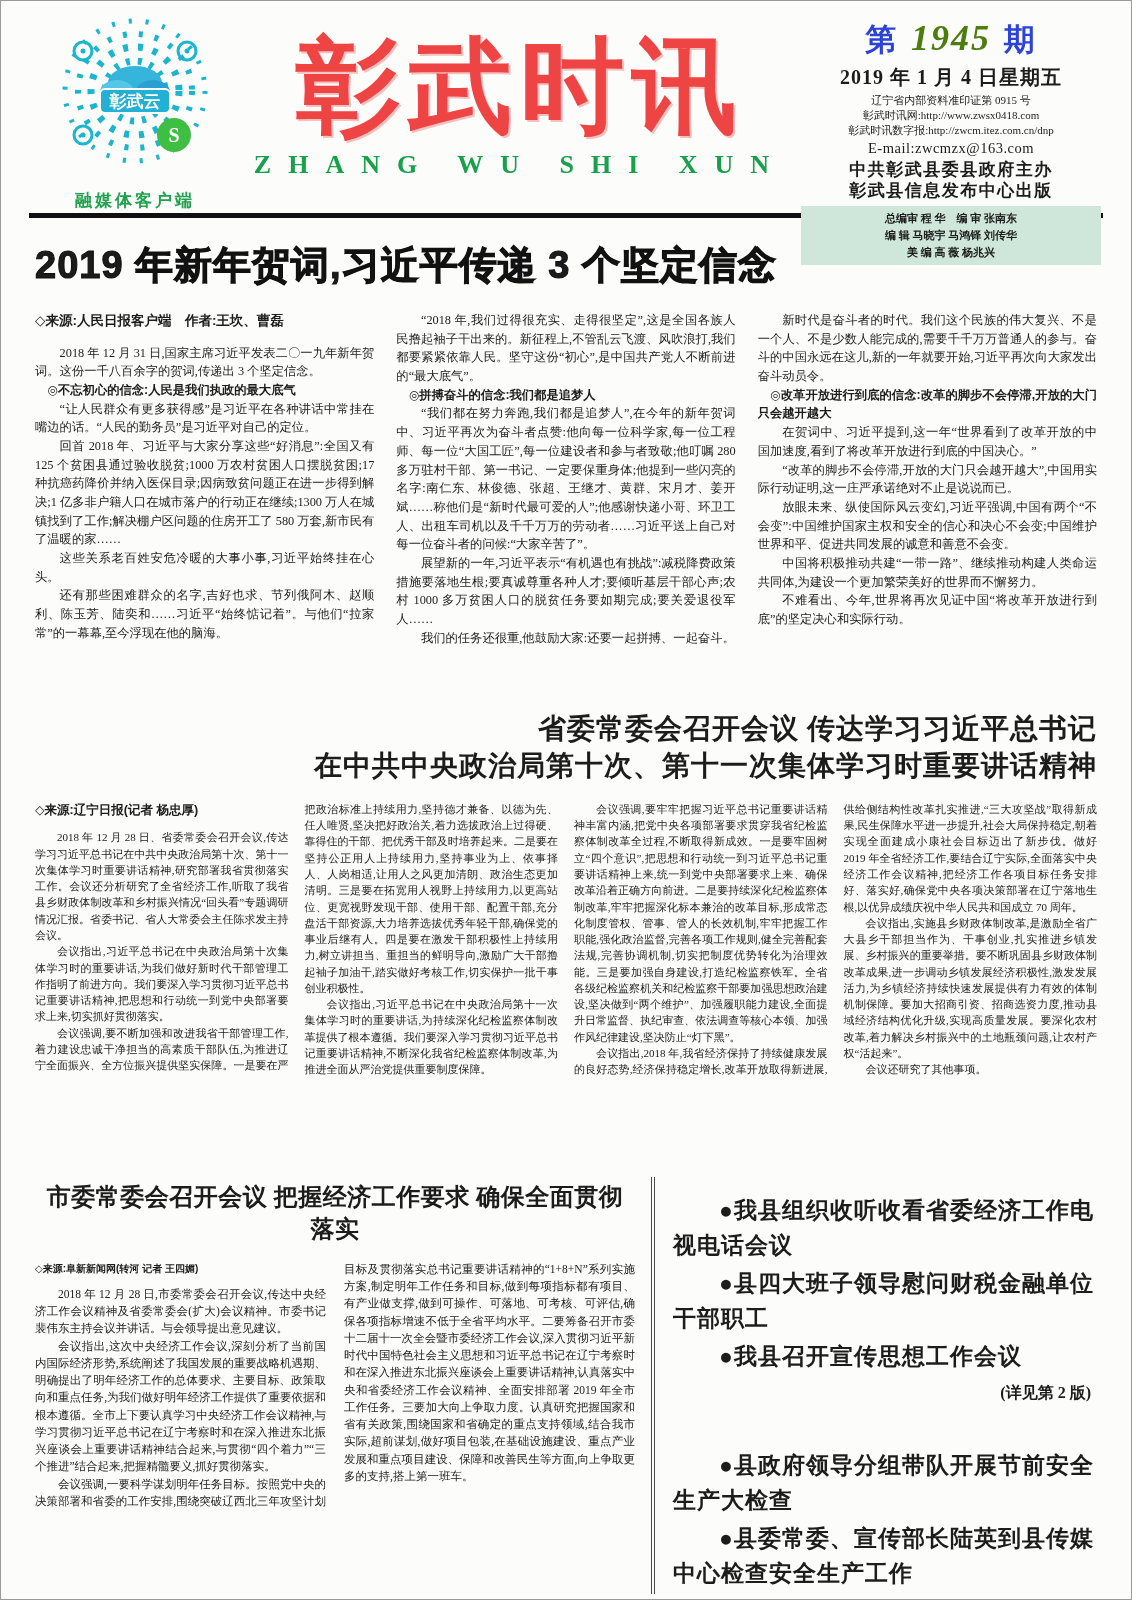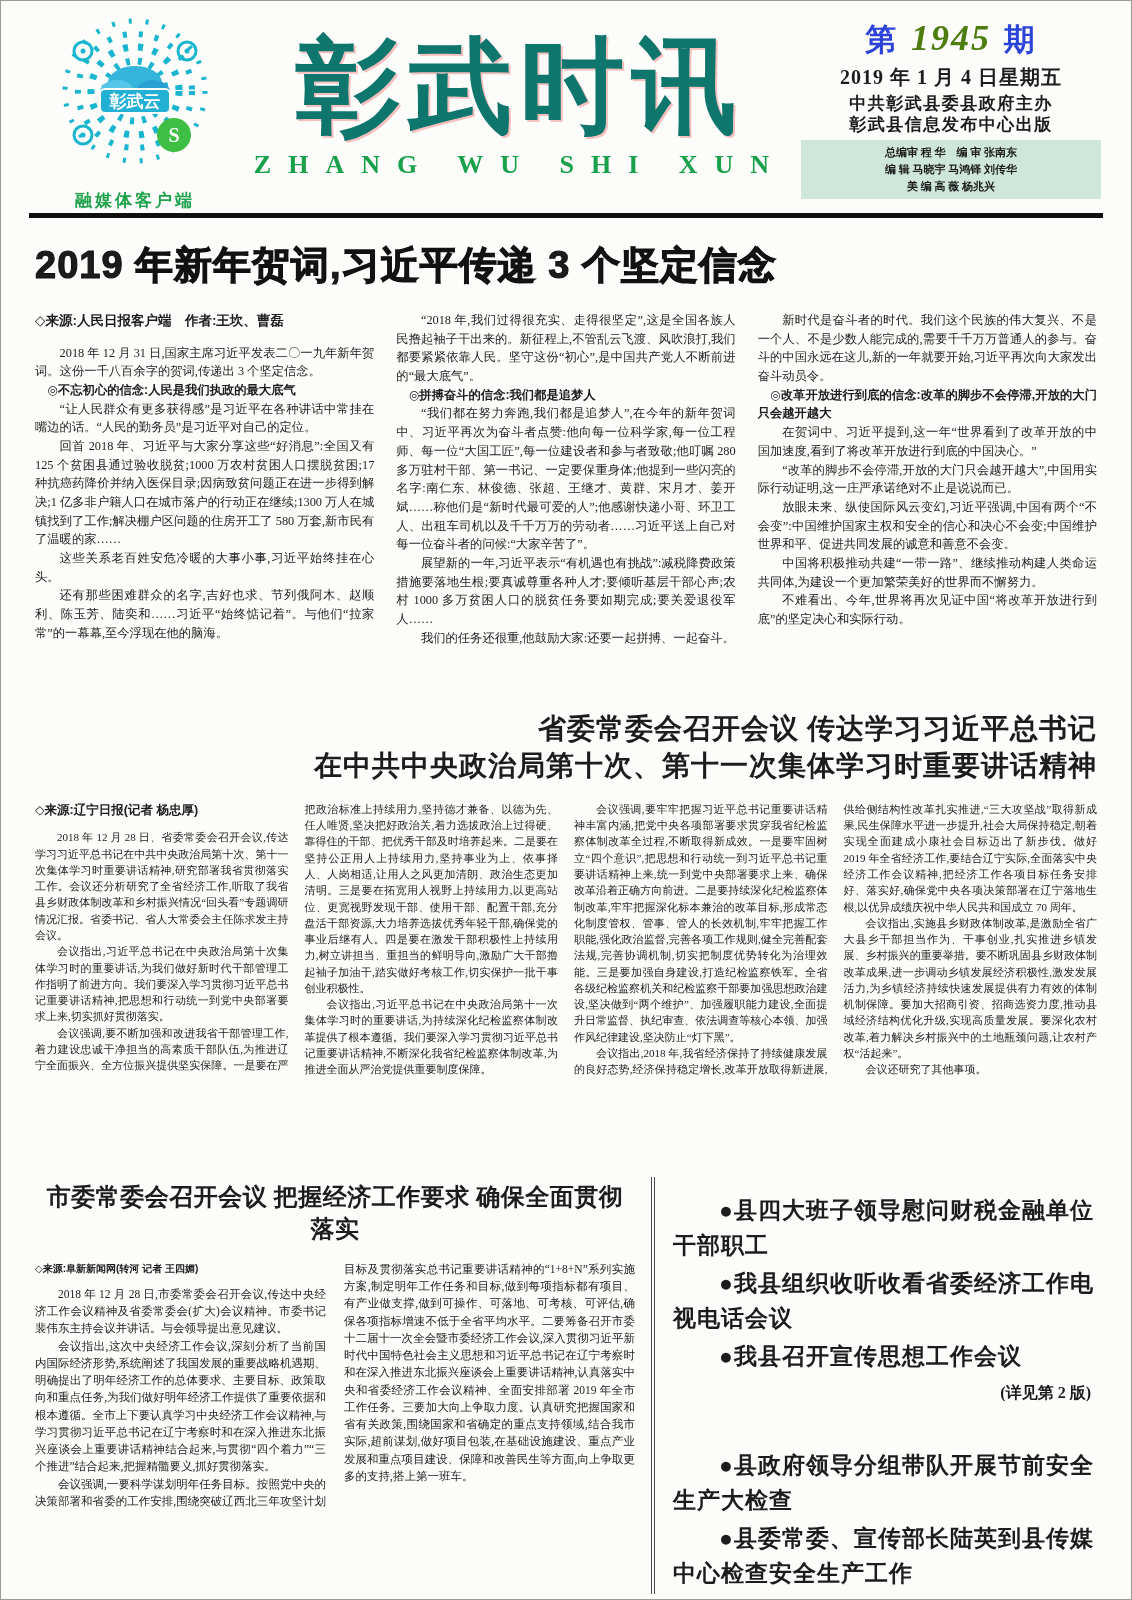--- a/index.html
+++ b/index.html
@@ -4,21 +4,21 @@
 <style>
   html,body{margin:0;padding:0;background:#e8e8e6;}
   .page{width:1132px;height:1600px;margin:0 auto;background:#fcfcfa;position:relative;
         overflow:hidden;color:#1c1c1c;font-family:"Liberation Serif","DejaVu Serif",serif;
         border:1px solid #9a9a98;box-sizing:border-box;}
   
   .header{display:flex;padding:14px 30px 4px 30px;height:212px;box-sizing:border-box;}
   .qr-block{width:208px;text-align:center;flex:none;}
   .qr-caption{color:#1ea24c;font-weight:bold;font-size:17px;letter-spacing:3px;margin-top:2px;}
   .masthead-center{flex:1;text-align:center;padding-top:16px;}
-  .masthead-title{font-size:104px;line-height:1.05;color:#0f766e;font-weight:bold;
+  .masthead-title{font-size:104px;line-height:1.05;color:#ef4444;font-weight:bold;
         letter-spacing:8px;font-family:"DejaVu Serif","Liberation Serif",serif;
         text-shadow:2px 2px 0 rgba(224,16,16,.25);white-space:nowrap;}
   .masthead-pinyin{color:#18a04b;font-size:26px;font-weight:bold;letter-spacing:17px;margin-top:10px;white-space:nowrap;}
   .info-box{width:300px;flex:none;text-align:center;line-height:1.3;}
   .issue-line{font-weight:bold;font-size:31px;letter-spacing:2px;margin-bottom:2px;}
   .issue-prefix,.issue-suffix{color:#2b43d6;}
   .issue-number{color:#4d7c0f;font-size:36px;font-style:italic;padding:0 3px;}
   .date-line{font-size:20px;font-weight:bold;letter-spacing:1px;margin-bottom:3px;}
   .info-lines p{margin:1px 0;font-size:11px;white-space:nowrap;}
   .info-lines p:last-child{font-size:14.5px;letter-spacing:.5px;}
@@ -102,20 +102,26 @@
       <div class="masthead-pinyin">ZHANG WU SHI XUN</div>
     </div>
 
     <div class="info-box">
       <div class="issue-line">
         <span class="issue-prefix">第</span>
         <span class="issue-number">1945</span>
         <span class="issue-suffix">期</span>
       </div>
       <div class="date-line">2019 年 1 月 4 日星期五</div>
+      <div class="info-lines">
+          <p class="info-line">辽宁省内部资料准印证第 0915 号</p>
+          <p class="info-line">彰武时讯网:http://www.zwsx0418.com</p>
+          <p class="info-line">彰武时讯数字报:http://zwcm.itez.com.cn/dnp</p>
+          <p class="info-line">E-mail:zwcmzx@163.com</p>
+        </div>
       <div class="publisher">
           <p class="publisher-line">中共彰武县委县政府主办</p>
           <p class="publisher-line">彰武县信息发布中心出版</p>
         </div>
       <div class="staff-box">
           <p class="staff-row">总编审 程 华　编 审 张南东</p>
           <p class="staff-row">编 辑 马晓宇 马鸿铎 刘传华</p>
           <p class="staff-row">美 编 高 薇 杨兆兴</p>
         </div>
     </div>
@@ -149,22 +155,22 @@
       <div class="a3-body">
         <p class="source">◇来源:阜新新闻网(转河 记者 王四媚)</p>
         <span><p class="para">2018 年 12 月 28 日,市委常委会召开会议,传达中央经济工作会议精神及省委常委会(扩大)会议精神。市委书记裴伟东主持会议并讲话。与会领导提出意见建议。</p><p class="para">会议指出,这次中央经济工作会议,深刻分析了当前国内国际经济形势,系统阐述了我国发展的重要战略机遇期、明确提出了明年经济工作的总体要求、主要目标、政策取向和重点任务,为我们做好明年经济工作提供了重要依据和根本遵循。全市上下要认真学习中央经济工作会议精神,与学习贯彻习近平总书记在辽宁考察时和在深入推进东北振兴座谈会上重要讲话精神结合起来,与贯彻“四个着力”“三个推进”结合起来,把握精髓要义,抓好贯彻落实。</p><p class="para">会议强调,一要科学谋划明年任务目标。按照党中央的决策部署和省委的工作安排,围绕突破辽西北三年攻坚计划目标及贯彻落实总书记重要讲话精神的“1+8+N”系列实施方案,制定明年工作任务和目标,做到每项指标都有项目、有产业做支撑,做到可操作、可落地、可考核、可评估,确保各项指标增速不低于全省平均水平。二要筹备召开市委十二届十一次全会暨市委经济工作会议,深入贯彻习近平新时代中国特色社会主义思想和习近平总书记在辽宁考察时和在深入推进东北振兴座谈会上重要讲话精神,认真落实中央和省委经济工作会议精神、全面安排部署 2019 年全市工作任务。三要加大向上争取力度。认真研究把握国家和省有关政策,围绕国家和省确定的重点支持领域,结合我市实际,超前谋划,做好项目包装,在基础设施建设、重点产业发展和重点项目建设、保障和改善民生等方面,向上争取更多的支持,搭上第一班车。</p></span>
       </div>
     </div>
 
     <div class="divider-v"></div>
 
     <div class="bulletin">
       <div>
+          <p class="bullet-item">●我县组织收听收看省委经济工作电视电话会议</p>
           <p class="bullet-item">●县四大班子领导慰问财税金融单位干部职工</p>
-          <p class="bullet-item">●我县组织收听收看省委经济工作电视电话会议</p>
           <p class="bullet-item">●我县召开宣传思想工作会议</p>
         </div>
       <p class="note">(详见第 2 版)</p>
       <div class="group-gap"></div>
       <div>
           <p class="bullet-item">●县政府领导分组带队开展节前安全生产大检查</p>
           <p class="bullet-item">●县委常委、宣传部长陆英到县传媒中心检查安全生产工作</p>
         </div>
 
     </div>

